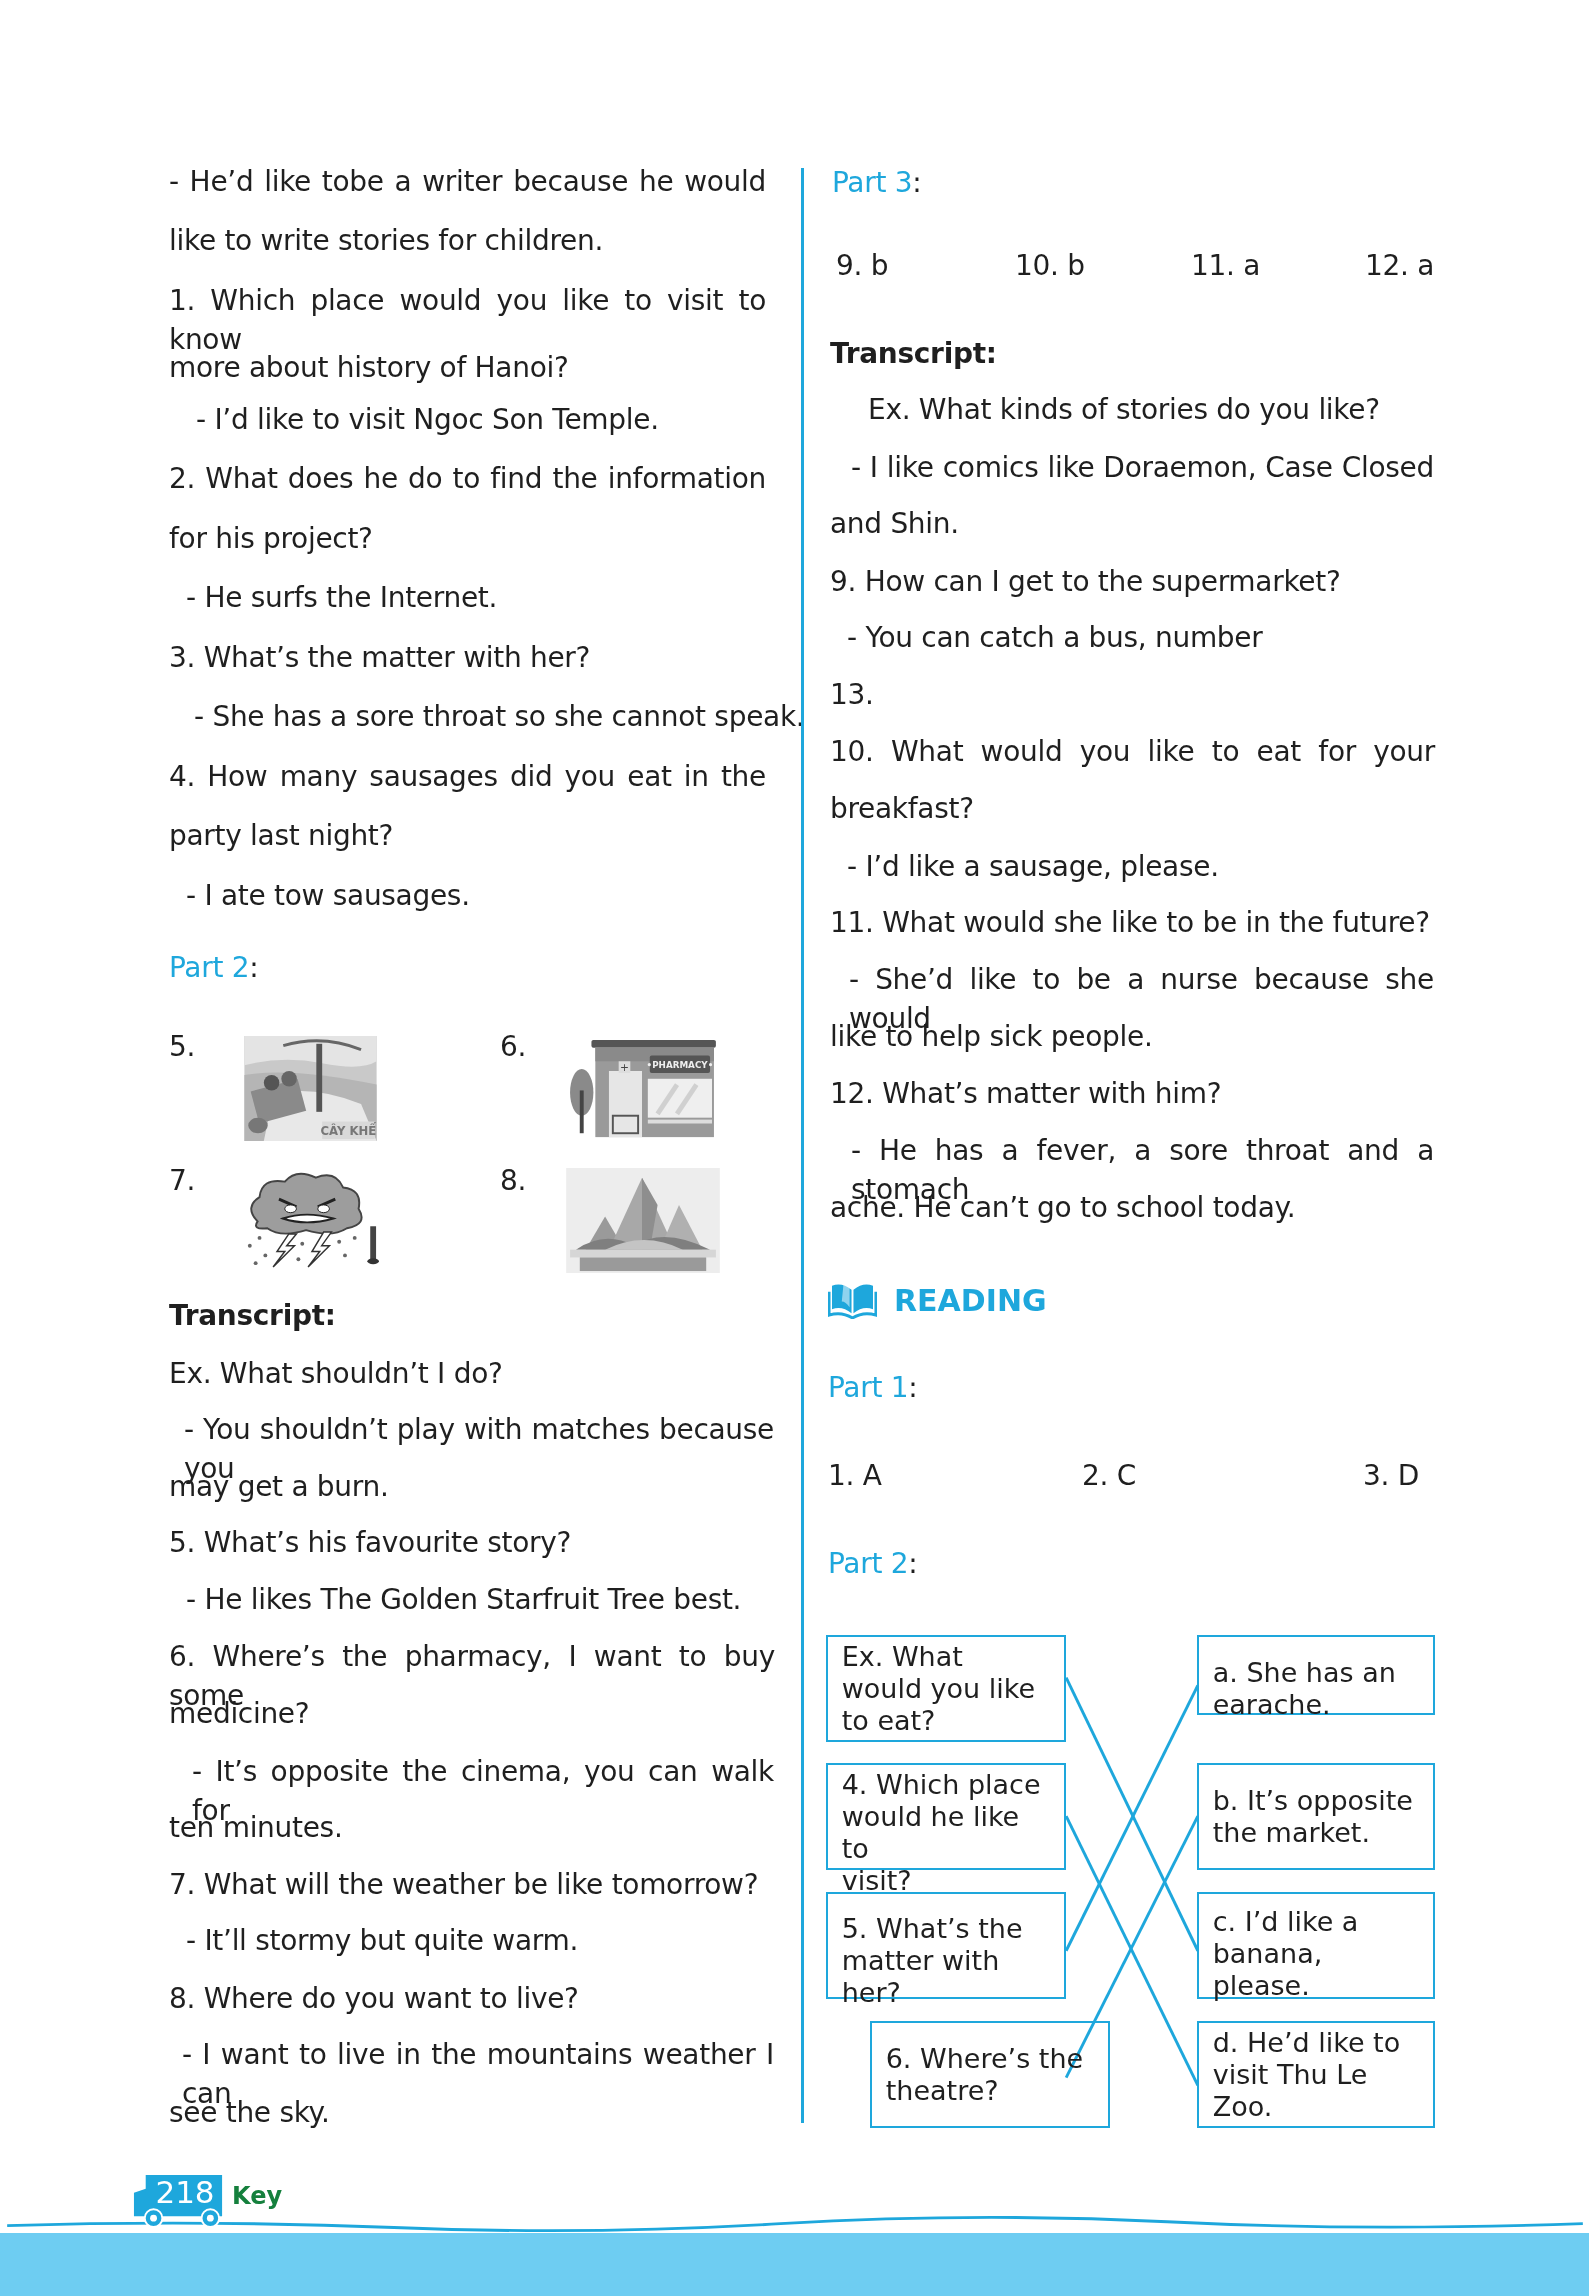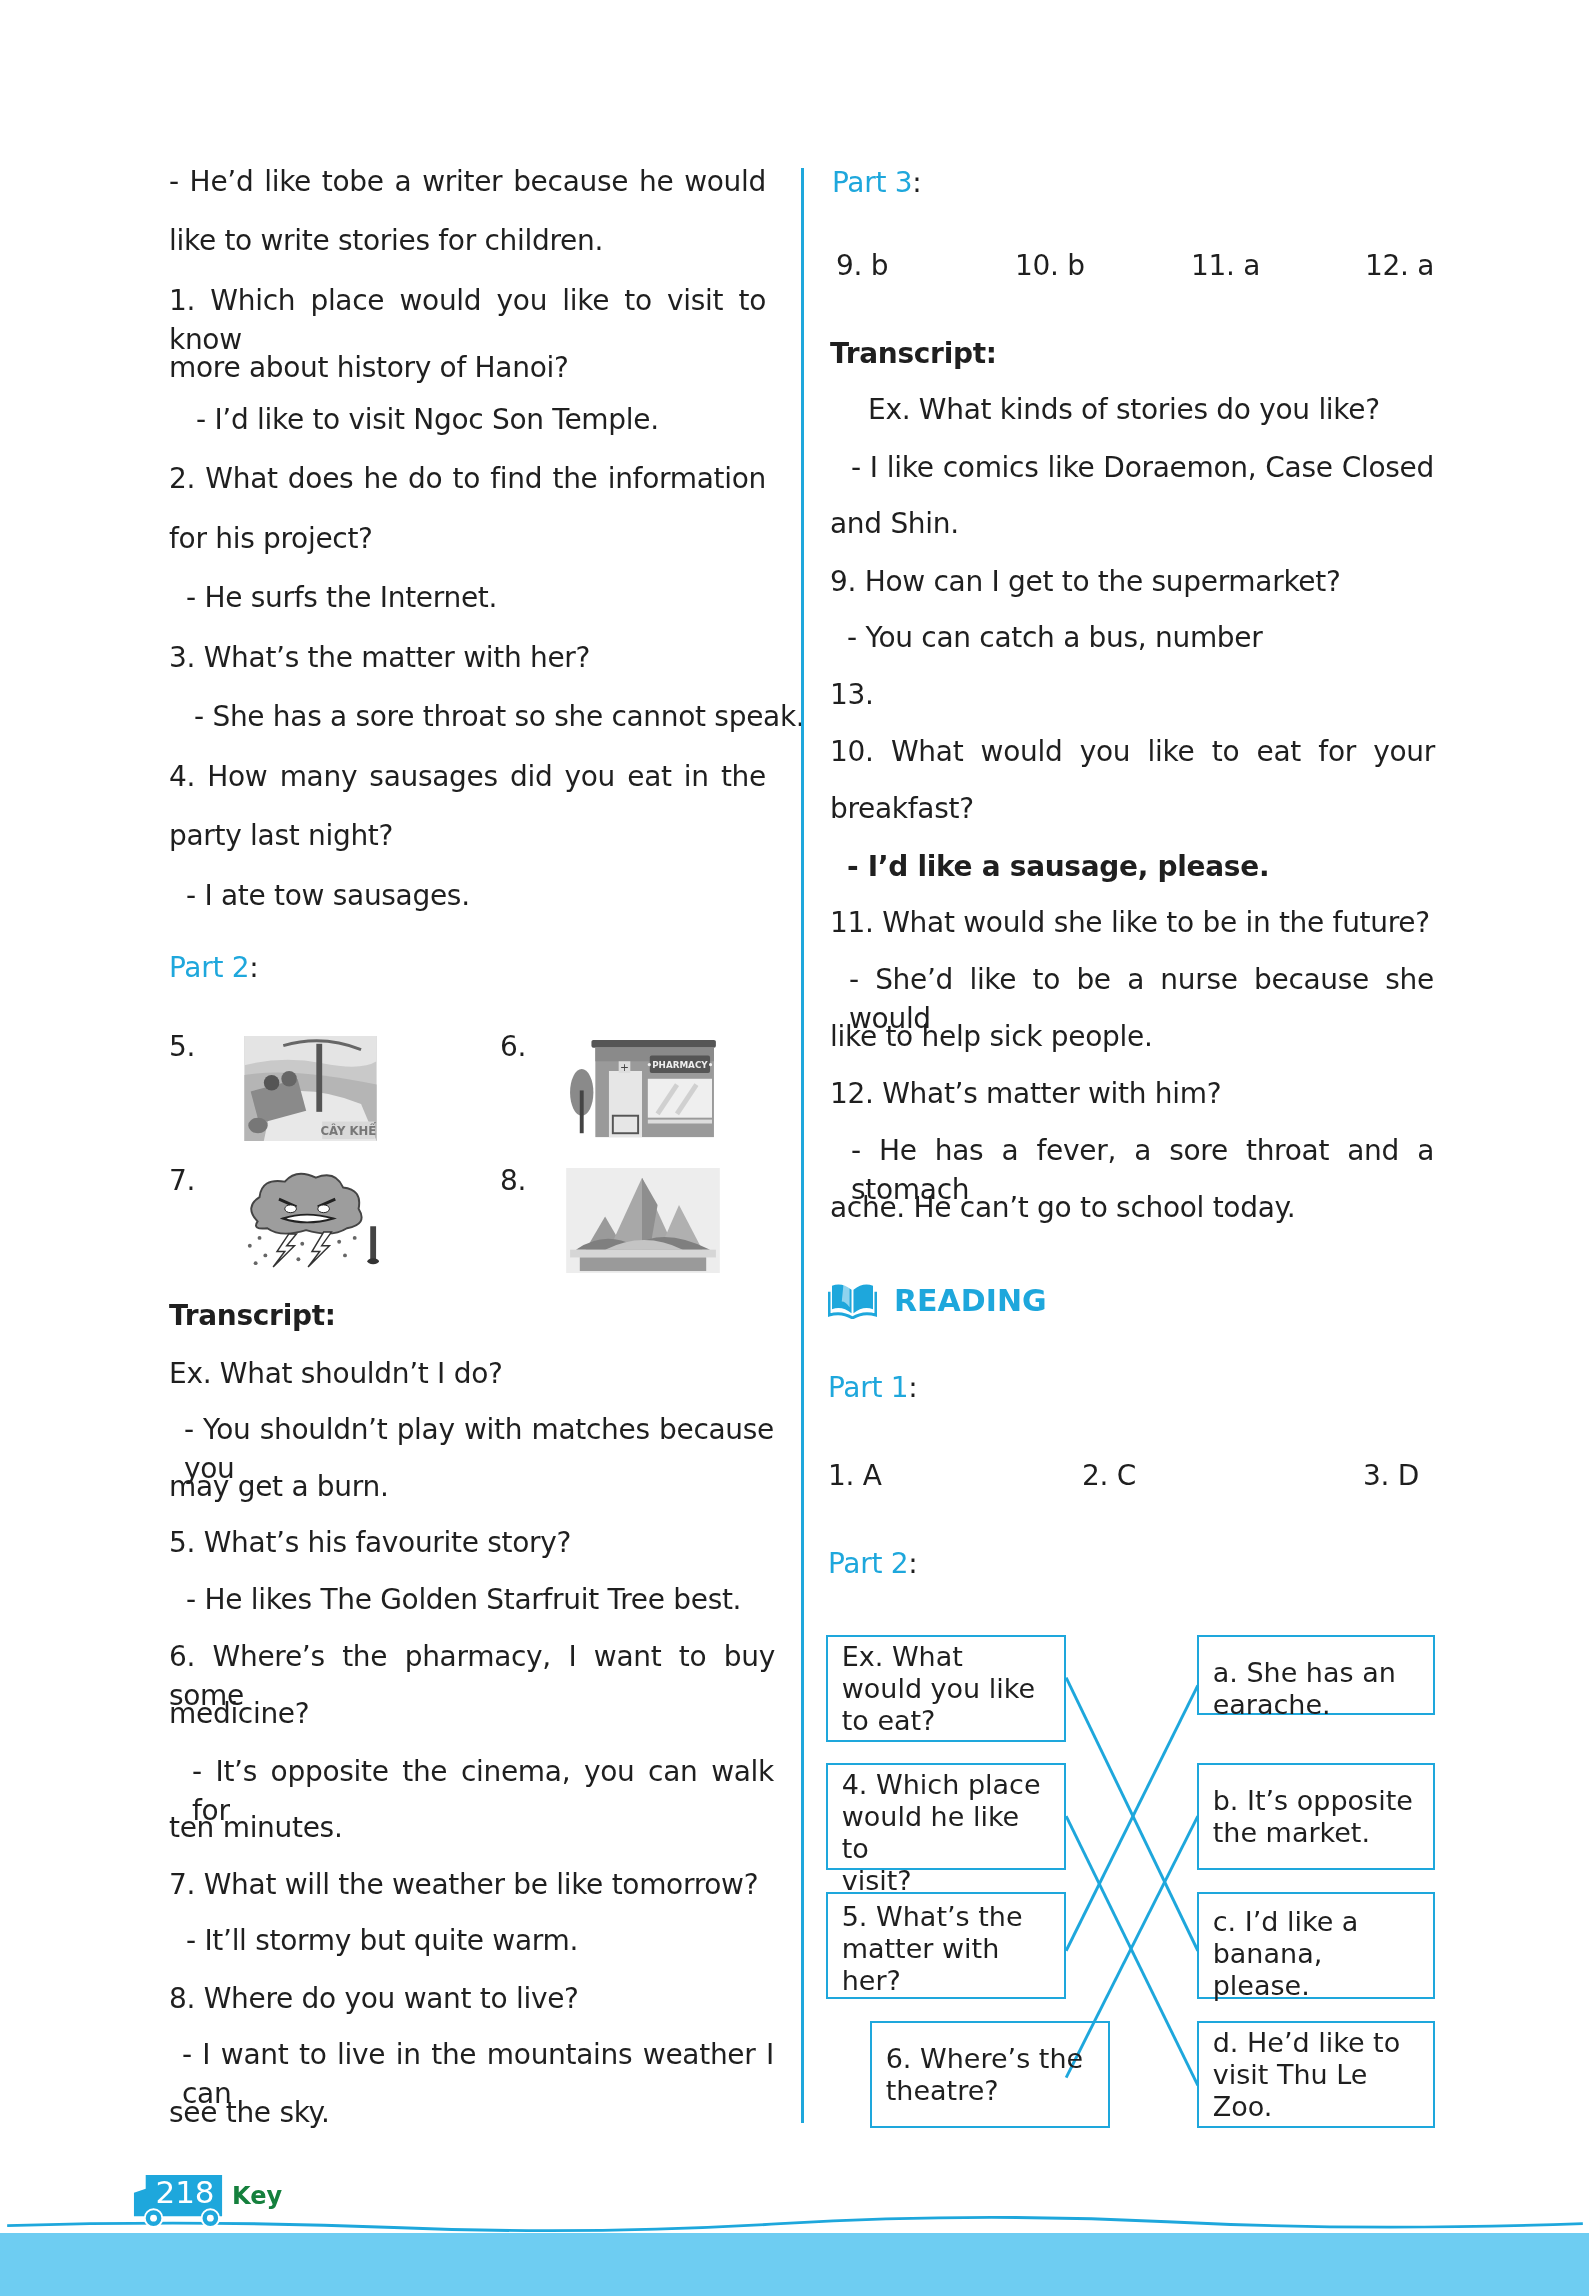--- a/index.html
+++ b/index.html
@@ -159,21 +159,21 @@
 
   <div class="line bold" style="left:830px;top:334px;">Transcript:</div>
   <div class="line" style="left:830px;top:390px;margin-left:38px;">Ex. What kinds of stories do you like?</div>
   <div class="line just" style="left:851px;top:448px;width:583px;">- I like comics like Doraemon, Case Closed</div>
   <div class="line" style="left:830px;top:504px;">and Shin.</div>
   <div class="line" style="left:830px;top:562px;">9. How can I get to the supermarket?</div>
   <div class="line" style="left:847px;top:618px;">- You can catch a bus, number</div>
   <div class="line" style="left:830px;top:675px;">13.</div>
   <div class="line just" style="left:830px;top:732px;width:605px;">10. What would you like to eat for your</div>
   <div class="line" style="left:830px;top:789px;">breakfast?</div>
-  <div class="line" style="left:847px;top:847px;font-weight:bold;">- I’d like a sausage, please.</div>
+  <div class="line" style="left:847px;top:847px;">- I’d like a sausage, please.</div>
   <div class="line" style="left:830px;top:903px;">11. What would she like to be in the future?</div>
   <div class="line just" style="left:849px;top:960px;width:585px;">- She’d like to be a nurse because she would</div>
   <div class="line" style="left:830px;top:1017px;">like to help sick people.</div>
   <div class="line" style="left:830px;top:1074px;">12. What’s matter with him?</div>
   <div class="line just" style="left:851px;top:1131px;width:583px;">- He has a fever, a sore throat and a stomach</div>
   <div class="line" style="left:830px;top:1188px;">ache. He can’t go to school today.</div>
 
   <div class="abs" style="left:828px;top:1278px;width:49px;height:41px;">
     <svg width="49" height="41" viewBox="0 0 50 42">
       <path d="M4 8 L4 32 Q14 28 24 36 L24 12 Q14 4 4 8Z" fill="#1ea7dc"></path>
@@ -205,21 +205,21 @@
   <div class="box" style="left:826px;top:1635px;width:240px;height:107px;padding-top:3.9px;">
     <span>Ex. What</span>
     <span>would you like</span>
     <span>to eat?</span>
   </div>
   <div class="box" style="left:826px;top:1763px;width:240px;height:107px;padding-top:3.9px;">
     <span>4. Which place</span>
     <span>would he like to</span>
     <span>visit?</span>
   </div>
-  <div class="box" style="left:826px;top:1892px;width:240px;height:107px;padding-top:7px;">
+  <div class="box" style="left:826px;top:1892px;width:240px;height:107px;padding-top:19px;">
     <span>5. What’s the</span>
     <span>matter with</span>
     <span>her?</span>
   </div>
   <div class="box" style="left:826px;top:2021px;width:240px;height:107px;padding-top:19.5px;margin-left:44px;">
     <span>6. Where’s the</span>
     <span>theatre?</span>
   </div>
 
   <div class="box" style="left:1197px;top:1635px;width:238px;height:80px;padding-top:19.5px;">

